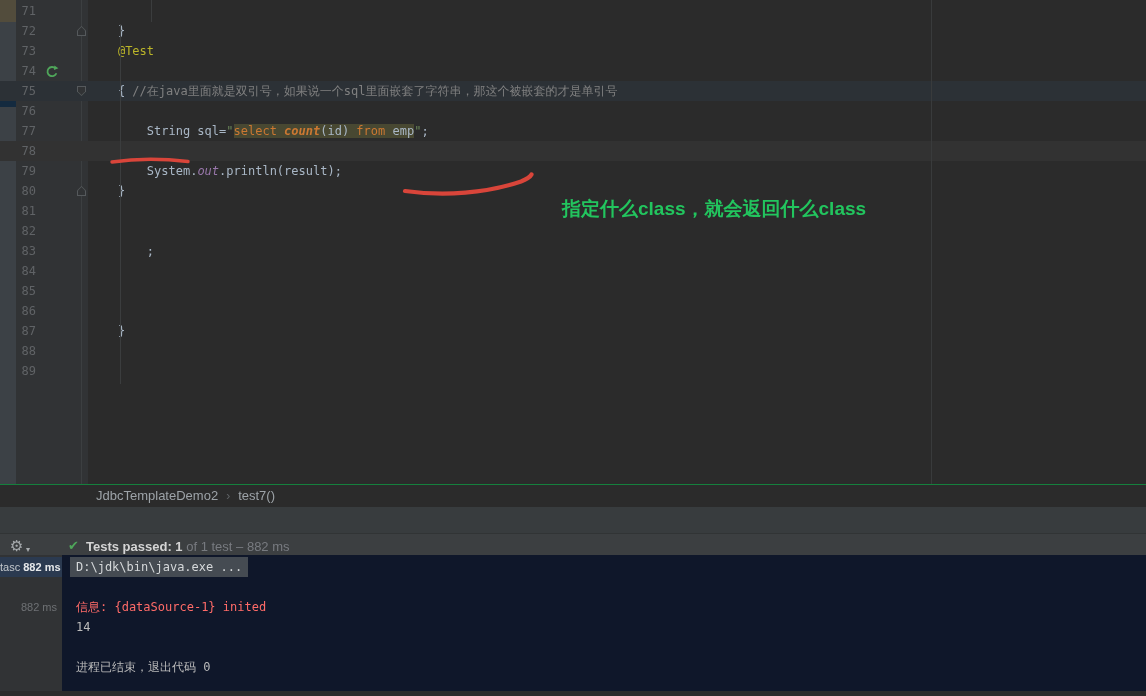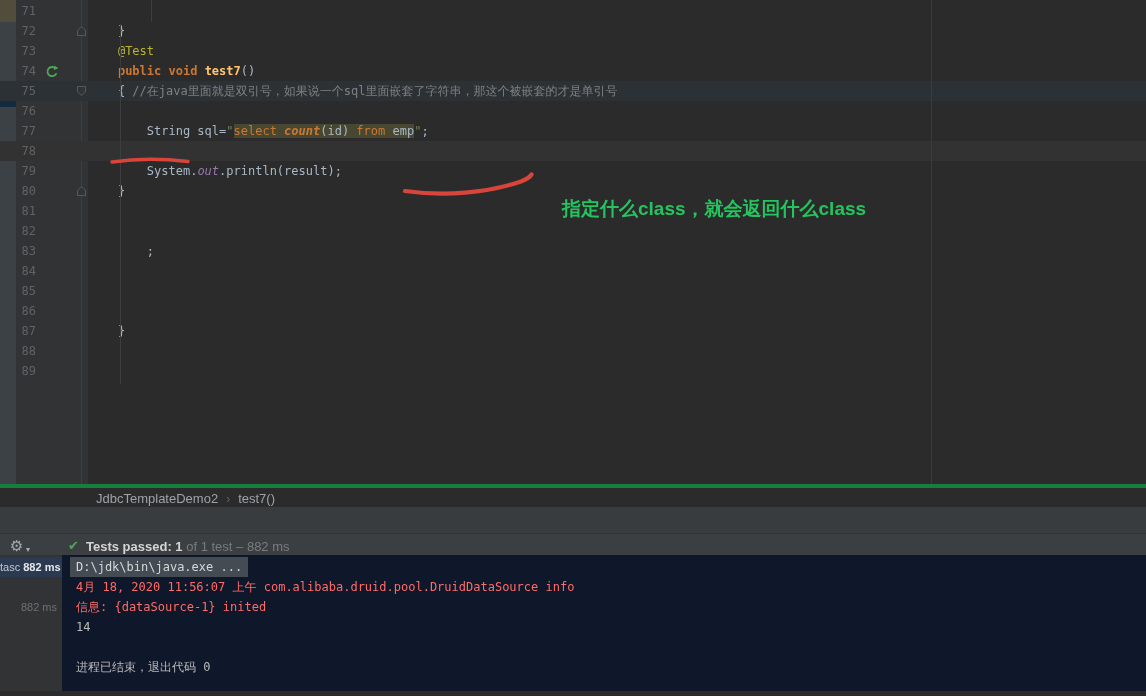--- a/index.html
+++ b/index.html
@@ -58,21 +58,21 @@
   .anno-svg { position:absolute; left:0; top:0; width:1146px; height:484px; pointer-events:none; }
   .anno-text {
     position:absolute; left:562px; top:196px;
     font-family:"Liberation Sans","DejaVu Sans",sans-serif;
     font-size:19px; font-weight:bold; color:#22c55e; white-space:nowrap;
   }
 
   
   .breadcrumb-bar {
     position:absolute; left:0; top:484px; width:1146px; height:23px; background:#2b2b2b;
-    border-top:4px solid #15803d;
+    border-top:1px solid #15803d;
     font-family:"Liberation Sans","DejaVu Sans",sans-serif; font-size:13px;
     color:#9da3a8; line-height:22px; padding-left:96px;
   }
   .breadcrumb-bar .sep { color:#5f6365; padding:0 8px; font-size:12px; }
 
   
   .tw-header { position:absolute; left:0; top:507px; width:1146px; height:26px; background:#383c3e; }
   .test-toolbar {
     position:absolute; left:0; top:533px; width:1146px; height:27px; background:#3c3f41;
     border-top:1px solid #313435;
@@ -128,21 +128,20 @@
         <div class="row" style="top: 41px;">
           <div class="lnum">73</div>
           <div class="code"><span class="tk-d">    </span><span class="tk-ann">@Test</span></div>
         </div>
         <div class="row" style="top: 61px;">
           <div class="lnum">74</div>
           <div class="gut-icon run-icon"><svg width="14" height="14" viewBox="0 0 14 14">
               <path d="M11.4 8.2 A4.6 4.6 0 1 1 10.4 3.4" fill="none" stroke="#4fa65a" stroke-width="1.8"></path>
               <path d="M9.4 0.6 L13.4 3.2 L9.0 4.9 Z" fill="#4fa65a"></path>
             </svg></div>
-          <div class="code"><span class="tk-d">    </span><span class="tk-kw">public</span><span class="tk-d"> </span><span class="tk-kw">void</span><span class="tk-d"> </span><span class="tk-decl">test7</span><span class="tk-d">()</span></div>
         </div>
         <div class="row row-hl-soft" style="top: 81px;">
           <div class="lnum">75</div>
           <div class="fold-icon fold-down">
             <div class="fold-inner"></div>
           </div>
           <div class="code"><span class="tk-d">    { </span><span class="tk-cmt">//在java里面就是双引号，如果说一个sql里面嵌套了字符串，那这个被嵌套的才是单引号</span></div>
         </div>
         <div class="row" style="top: 101px;">
           <div class="lnum">76</div>
@@ -224,20 +223,19 @@
     <span class="tsummary"><b>Tests passed: 1</b><span> of 1 test – 882 ms</span></span>
   </div>
 
   <div class="bottom">
     <div class="run-sidebar" id="run-sidebar">
         <div class="tree-row selected" style="top: 2px;"><span>tasc </span><span class="t-time">882 ms</span></div>
         <div class="tree-row" style="top: 22px;"><span></span><span class="t-time">882 ms</span></div>
       </div>
     <div class="console" id="console">
         <div class="cline cmd" style="top: 2px;">D:\jdk\bin\java.exe ...</div>
-        <div class="cline err" style="top: 22px;">4月 18, 2020 11:56:07 上午 com.alibaba.druid.pool.DruidDataSource info</div>
         <div class="cline err" style="top: 42px;">信息: {dataSource-1} inited</div>
         <div class="cline out" style="top: 62px;">14</div>
         <div class="cline out" style="top: 102px;">进程已结束，退出代码 0</div>
       </div>
   </div>
 
 </div>
 
 </body></html>

